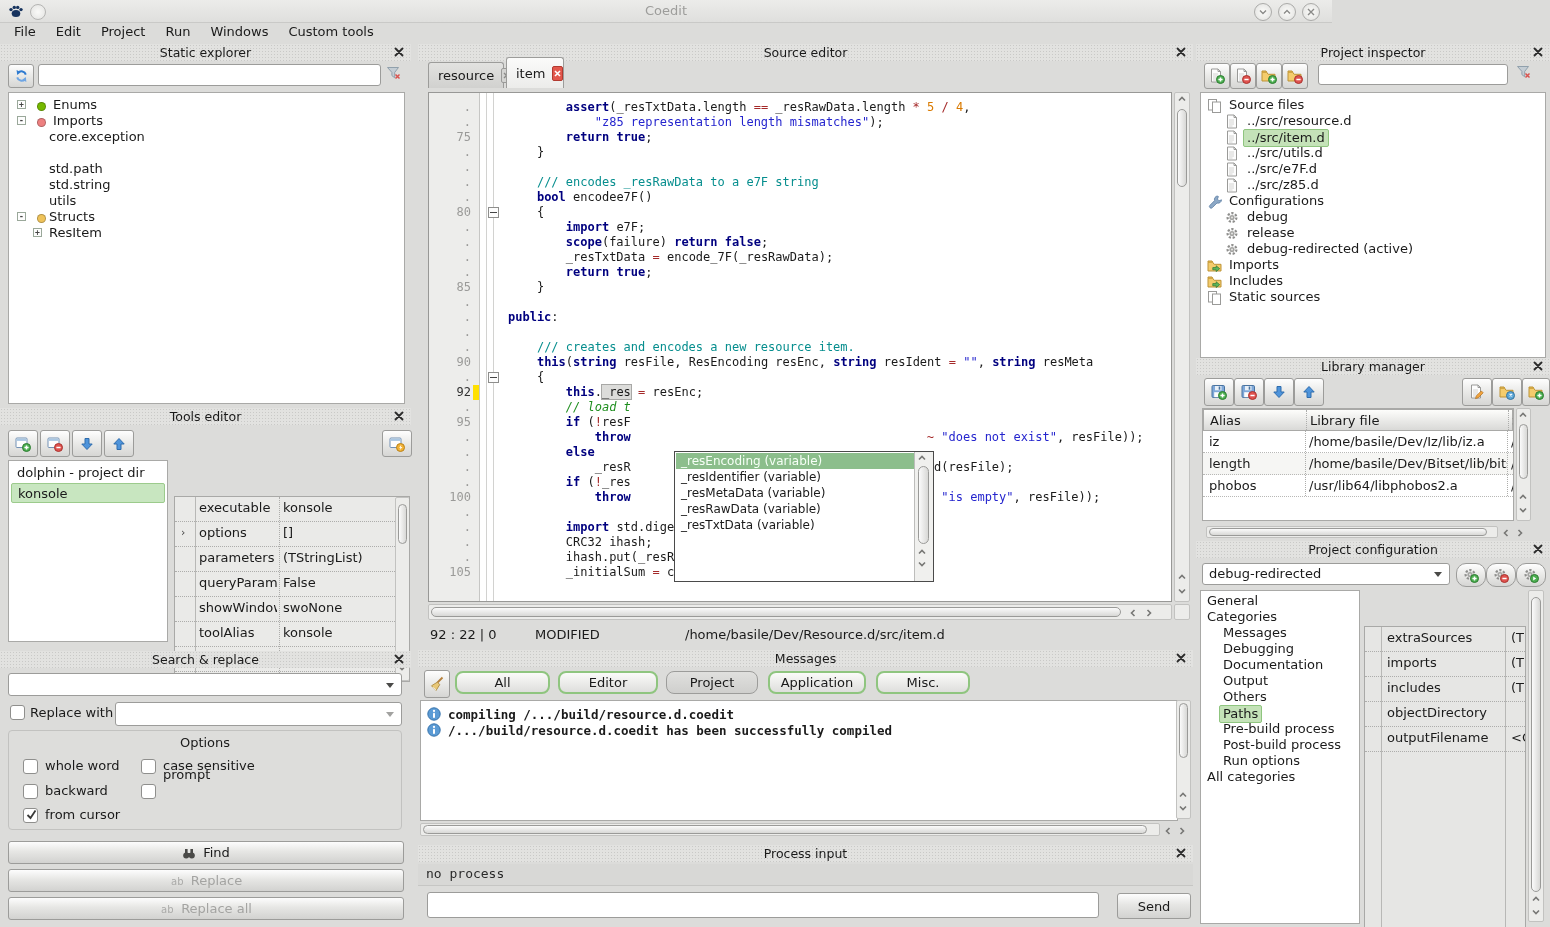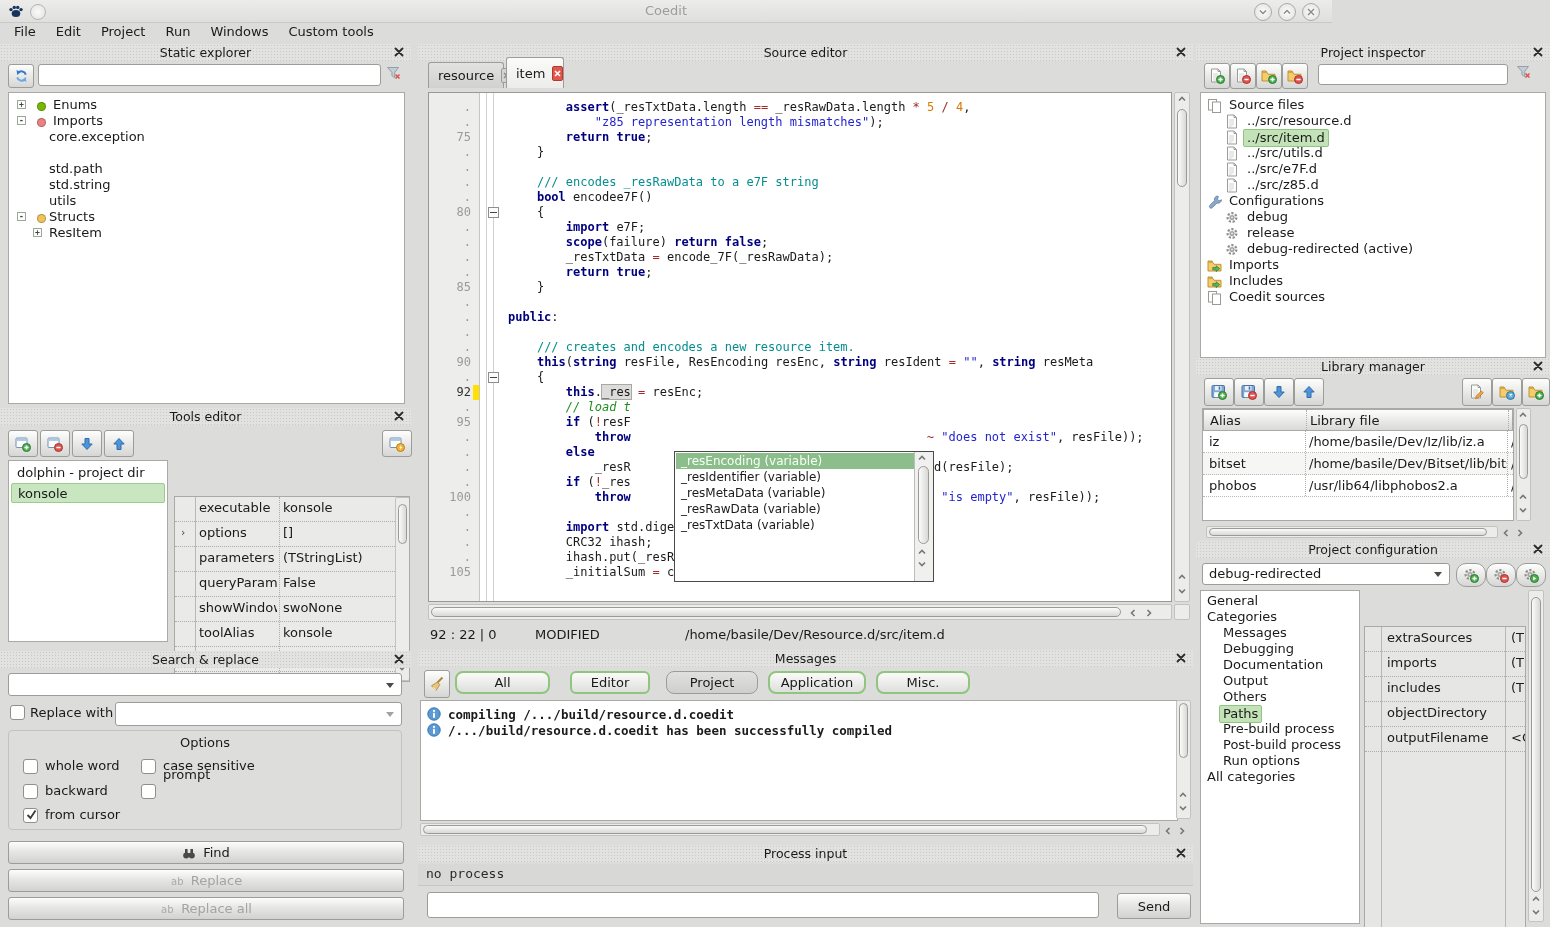--- a/index.html
+++ b/index.html
@@ -546,21 +546,21 @@
         <span class="icn">
           <svg width="16" height="16" viewBox="0 0 16 16">
             <path d="M13.5 1.5L8 7" stroke="#B5803C" stroke-width="1.8"></path>
             <path d="M8.3 6.2L2.5 9.8l4.6 4.6 3.7-5.9z" fill="#E8C878" stroke="#B5944C"></path>
             <path d="M4 11.2l2.8 2.8" stroke="#FDF6E2" stroke-width="1"></path>
           </svg>
         </span>
       </div>
     <div id="msg-filters">
         <div class="mbtn" style="left: 37px; width: 95px;">All</div>
-        <div class="mbtn" style="left: 152px; width: 80px; border-radius: 6px;">Editor</div>
+        <div class="mbtn" style="left: 140px; width: 100px;">Editor</div>
         <div class="mbtn pressed" style="left: 248px; width: 92px;">Project</div>
         <div class="mbtn" style="left: 350px; width: 98px;">Application</div>
         <div class="mbtn" style="left: 458px; width: 94px;">Misc.</div>
       </div>
     <div class="treebox" id="msg-list" style="left:2px;top:50px;width:756px;height:119px;">
         <div class="msgline" style="top: 4px;"><span class="icn" style="position: relative; top: 2px; margin-right: 7px;">
             <svg width="14" height="14" viewBox="0 0 14 14">
               <circle cx="7" cy="7" r="6.2" fill="#5B9BD5" stroke="#3874AC"></circle>
               <circle cx="7" cy="3.9" r="1.15" fill="#fff"></circle>
               <rect x="6" y="5.8" width="2" height="5.2" rx="0.9" fill="#fff"></rect>
@@ -796,21 +796,21 @@
           </span>
           <div class="lbl" style="left: 28px;">Includes</div>
         </div>
         <div class="trow" style="top: 196px;">
           <span class="icn" style="position: absolute; left: 6px; top: 1px;">
             <svg width="16" height="16" viewBox="0 0 16 16">
               <rect x="1.5" y="1.5" width="8" height="10.5" fill="#fff" stroke="#9A9A98"></rect>
               <rect x="5.5" y="4" width="8" height="10.5" fill="#fff" stroke="#9A9A98"></rect>
             </svg>
           </span>
-          <div class="lbl" style="left: 28px;">Coedit sources</div>
+          <div class="lbl" style="left: 28px;">Static sources</div>
         </div>
       </div>
   </div>
 
   <div class="panel" id="p-libman" style="left:1196px;top:358px;width:354px;height:183px;">
     <div class="phdr">
       <span>Library manager</span>
       <span class="pclose icn">
           <svg width="12" height="12" viewBox="0 0 12 12">
             <path d="M2.5 2.5l7 7M9.5 2.5l-7 7" stroke="#2A2A2A" stroke-width="1.8" stroke-linecap="round"></path>
@@ -894,21 +894,21 @@
           <div class="vline dotted" style="left: 304px;"></div>
         </div>
         <div class="lmrow" style="left: 0px; right: 0px; top: 22px;">
           <div class="lmcell" style="left: 6px; width: 96px;">iz</div>
           <div class="lmcell" style="left: 106px; width: 198px;">/home/basile/Dev/Iz/lib/iz.a</div>
           <div class="lmcell" style="left: 308px; width: 10px;">/ho</div>
           <div class="vline dotted" style="left: 102px;"></div>
           <div class="vline dotted" style="left: 304px;"></div>
         </div>
         <div class="lmrow alt" style="left: 0px; right: 0px; top: 44px;">
-          <div class="lmcell" style="left: 6px; width: 96px;">bitset</div>
+          <div class="lmcell" style="left: 6px; width: 96px;">length</div>
           <div class="lmcell" style="left: 106px; width: 198px;">/home/basile/Dev/Bitset/lib/bitse</div>
           <div class="lmcell" style="left: 308px; width: 10px;">/ho</div>
           <div class="vline dotted" style="left: 102px;"></div>
           <div class="vline dotted" style="left: 304px;"></div>
         </div>
         <div class="lmrow" style="left: 0px; right: 0px; top: 66px;">
           <div class="lmcell" style="left: 6px; width: 96px;">phobos</div>
           <div class="lmcell" style="left: 106px; width: 198px;">/usr/lib64/libphobos2.a</div>
           <div class="lmcell" style="left: 308px; width: 10px;">/us</div>
           <div class="vline dotted" style="left: 102px;"></div>

